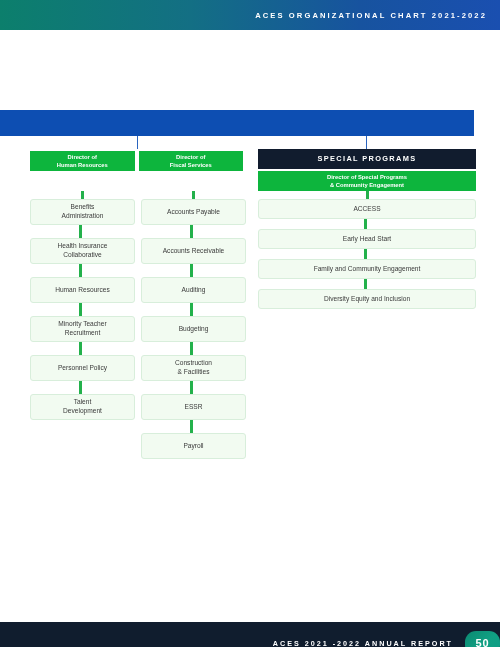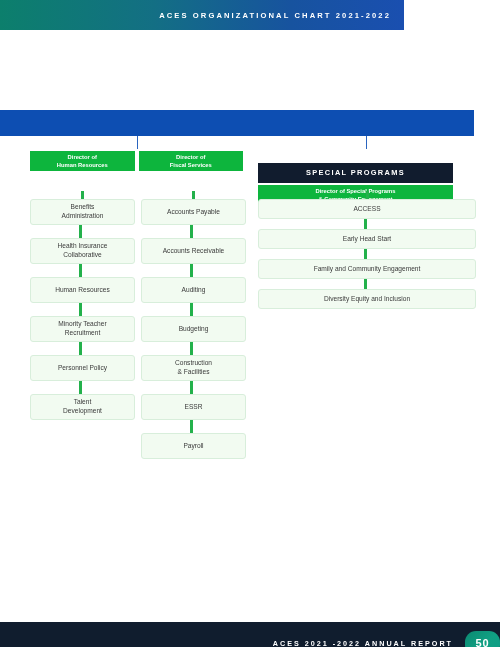--- a/index.html
+++ b/index.html
@@ -14,21 +14,21 @@
     position: relative;
     width: 500px;
     height: 647px;
     background: #ffffff;
   }
 
   
   .top-bar {
     position: absolute;
     left: 0; top: 0;
-    width: 404px; height: 30px;
+    width: 500px; height: 30px;
     background: linear-gradient(90deg, #0c7f6c 0%, #136f84 38%, #17539f 72%, #1a4fb0 100%);
     display: flex;
     align-items: center;
     justify-content: flex-end;
   }
   .top-bar-title {
     color: #ffffff;
     font-size: 7.6px;
     font-weight: bold;
     letter-spacing: 2.1px;
@@ -243,21 +243,21 @@
       <span class="leaf-line">ESSR</span>
       <span class="leaf-line"></span>
     </div>
     <div class="conn-green" style="position:relative; left:49px; height:13px;"></div>
     <div class="leaf">
       <span class="leaf-line">Payroll</span>
       <span class="leaf-line"></span>
     </div>
   </div>
 
-  <div class="section" style="left:258px; top:163px; width:195px;">
+  <div class="section" style="left:258px; top:149px; width:218px;">
     <div class="sec-head">SPECIAL PROGRAMS</div>
     <div class="dir-row">
       <div class="dir-box" style="width:218px;">
         <span class="leaf-line">Director of Special Programs</span>
         <span class="leaf-line">&amp; Community Engagement</span>
       </div>
     </div>
   </div>
 
   <div class="conn-green" style="left:365.5px; top:191px; height:8px;"></div>

